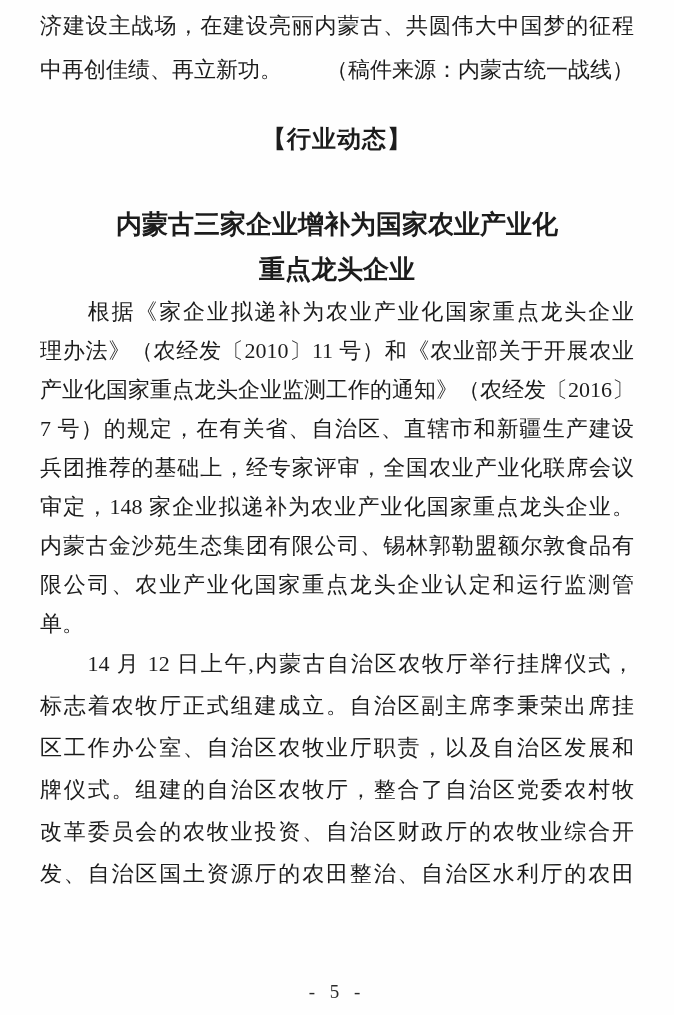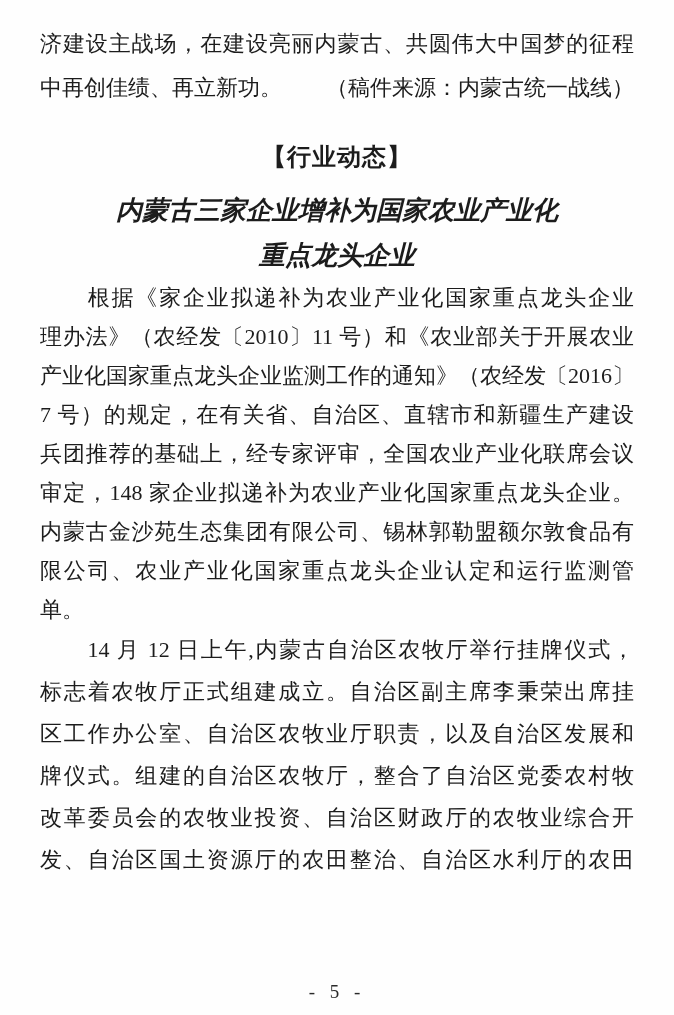--- a/index.html
+++ b/index.html
@@ -7,21 +7,21 @@
     padding: 0;
     background: #ffffff;
   }
   .page {
     position: relative;
     width: 674px;
     height: 1015px;
     box-sizing: border-box;
     background: #fefefe;
     color: #1c1c1c;
-    padding: 22px 40px 0 40px;
+    padding: 4px 40px 0 40px;
     overflow: hidden;
     font-family: "Liberation Serif", "DejaVu Serif", serif;
   }
   .line {
     text-align: justify;
     text-align-last: justify;
     white-space: nowrap;
     overflow: hidden;
   }
   .line--plain {
@@ -51,22 +51,21 @@
     text-align: center;
     font-weight: bold;
     font-size: 26px;
     line-height: 45px;
   }
   .article-title .line {
     text-align: center;
     text-align-last: center;
   }
   .article-title--first {
-    margin-top: 16px;
-    font-style: italic;
+    margin-top: 48px;
   }
   .article-title--second {
     margin-top: 8px;
   }
   .article-body .line {
     font-size: 22px;
   }
   .article-body--first .line {
     line-height: 39px;
   }

